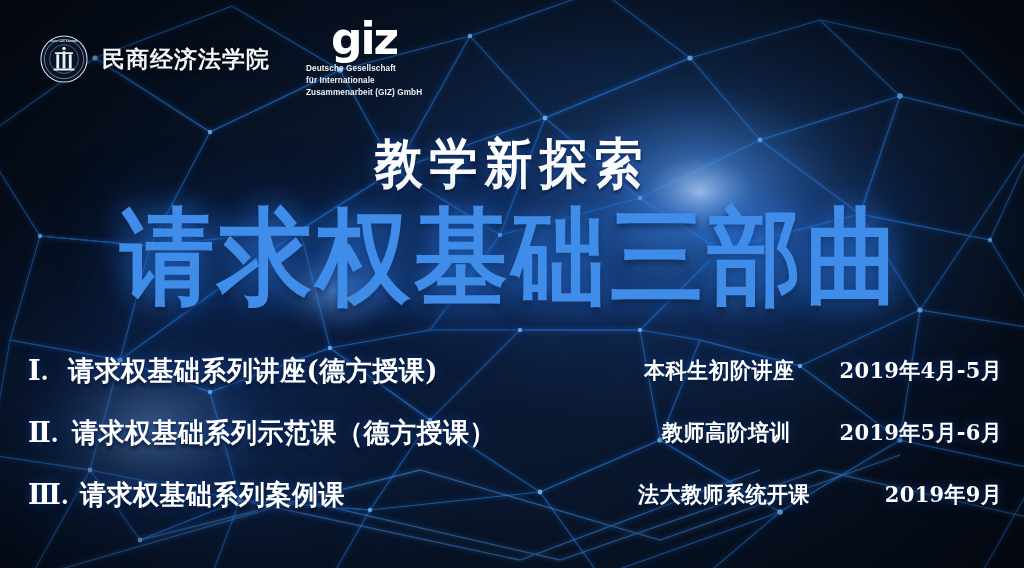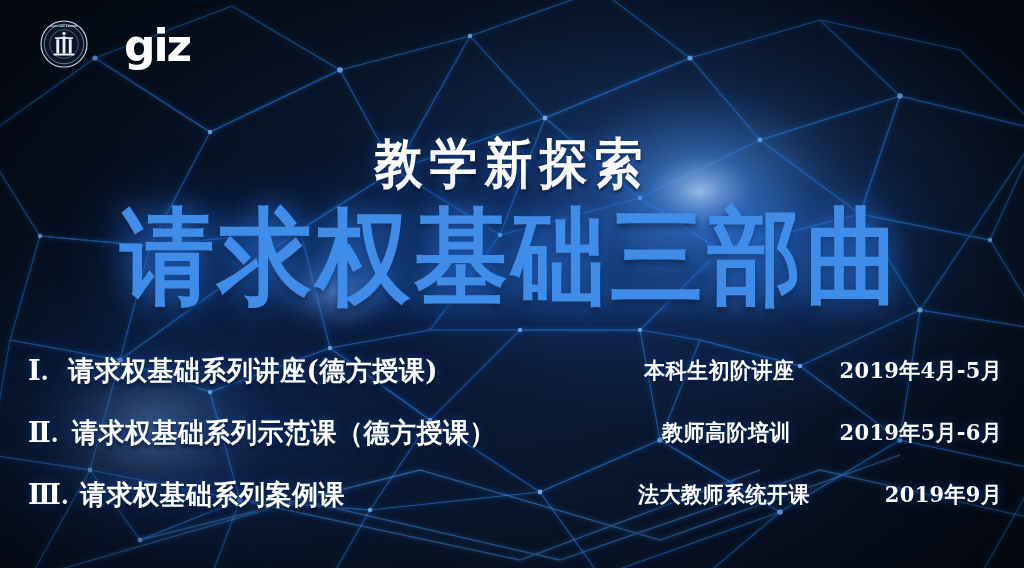--- a/index.html
+++ b/index.html
@@ -279,23 +279,29 @@
         <rect x="60" y="40" width="6" height="30" rx="1"></rect>
         <rect x="28" y="70" width="44" height="4" rx="1.5"></rect>
         <rect x="31" y="36" width="38" height="3.5" rx="1.5"></rect>
         <circle cx="50" cy="28" r="3.6"></circle>
       </g>
       <g fill="#dce9f7" font-family="DejaVu Sans, sans-serif" font-size="5.4" font-weight="bold">
         <text x="50" y="15" text-anchor="middle">CUPL LAW SCHOOL</text>
       </g>
     </svg>
 
+    <div class="cupl-name">民商经济法学院</div>
 
     <div class="giz-block">
       <div class="giz-mark">giz</div>
+      <div class="giz-lines">
+        <div>Deutsche Gesellschaft</div>
+        <div>für Internationale</div>
+        <div>Zusammenarbeit (GIZ) GmbH</div>
+      </div>
     </div>
   </div>
 
   <div class="subtitle">教学新探索</div>
   <div class="maintitle">请求权基础三部曲</div>
 
   <div class="rows">
 
     <div class="row row-1">
       <span class="num">Ⅰ.</span>

